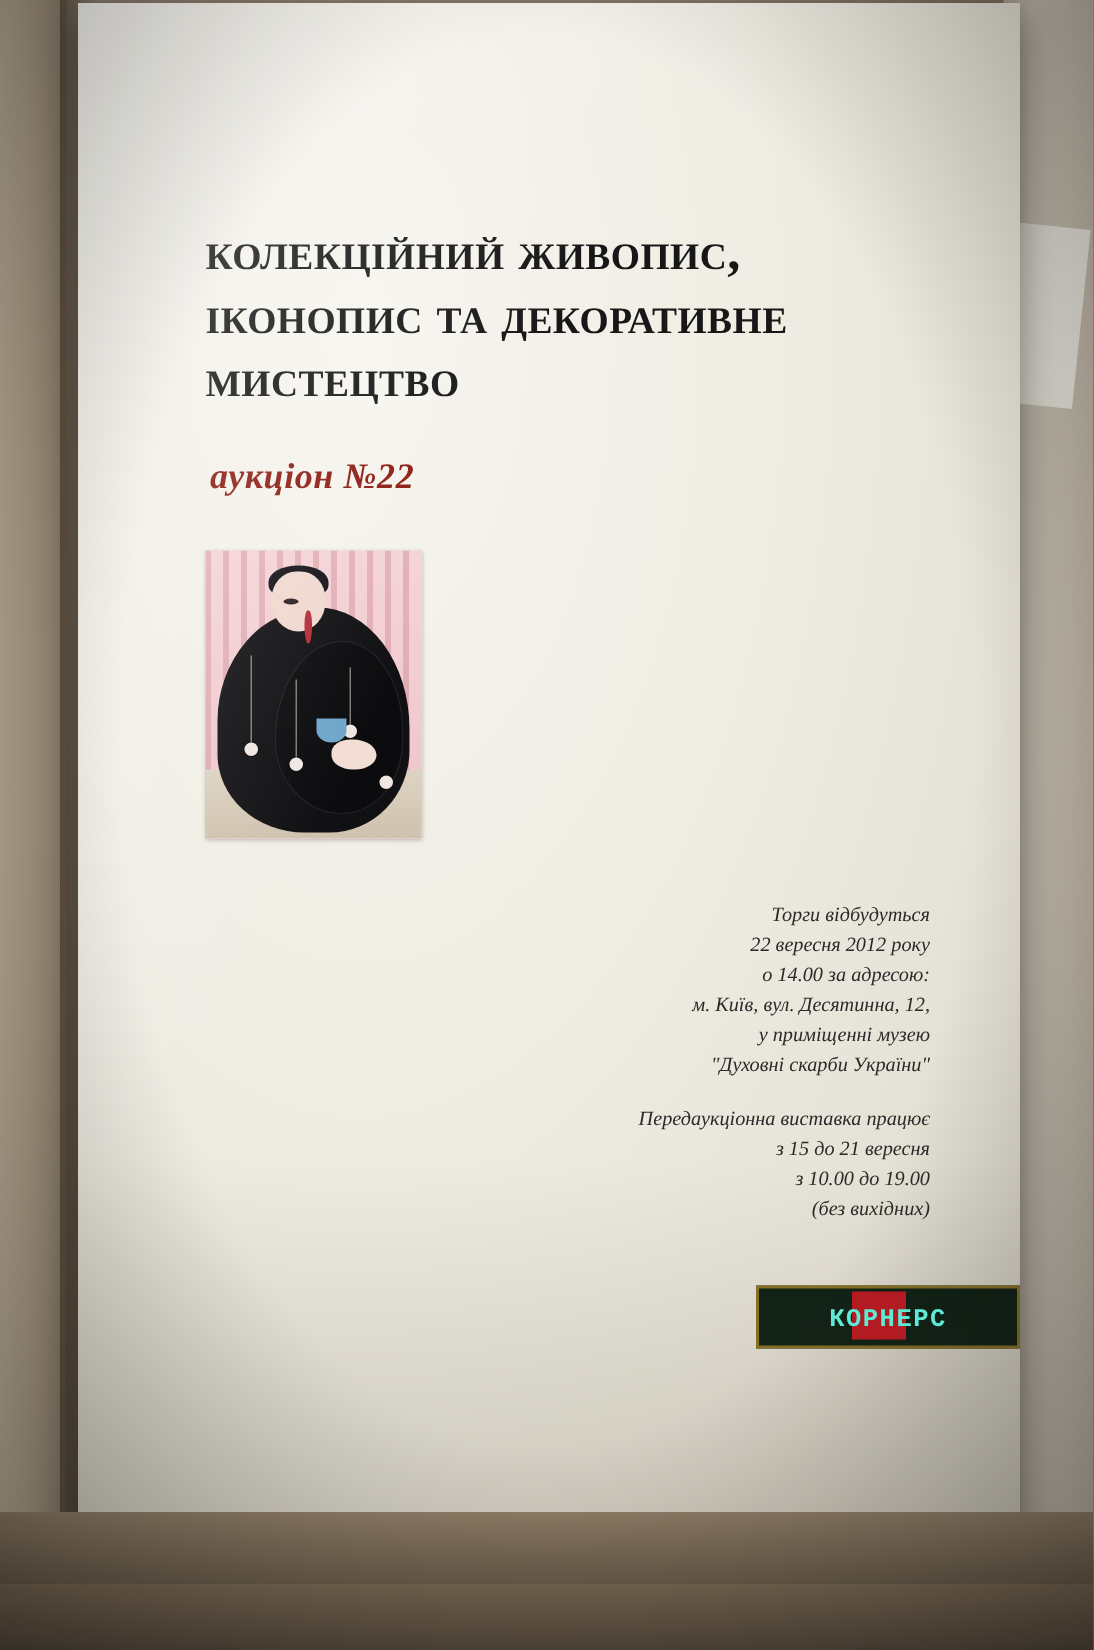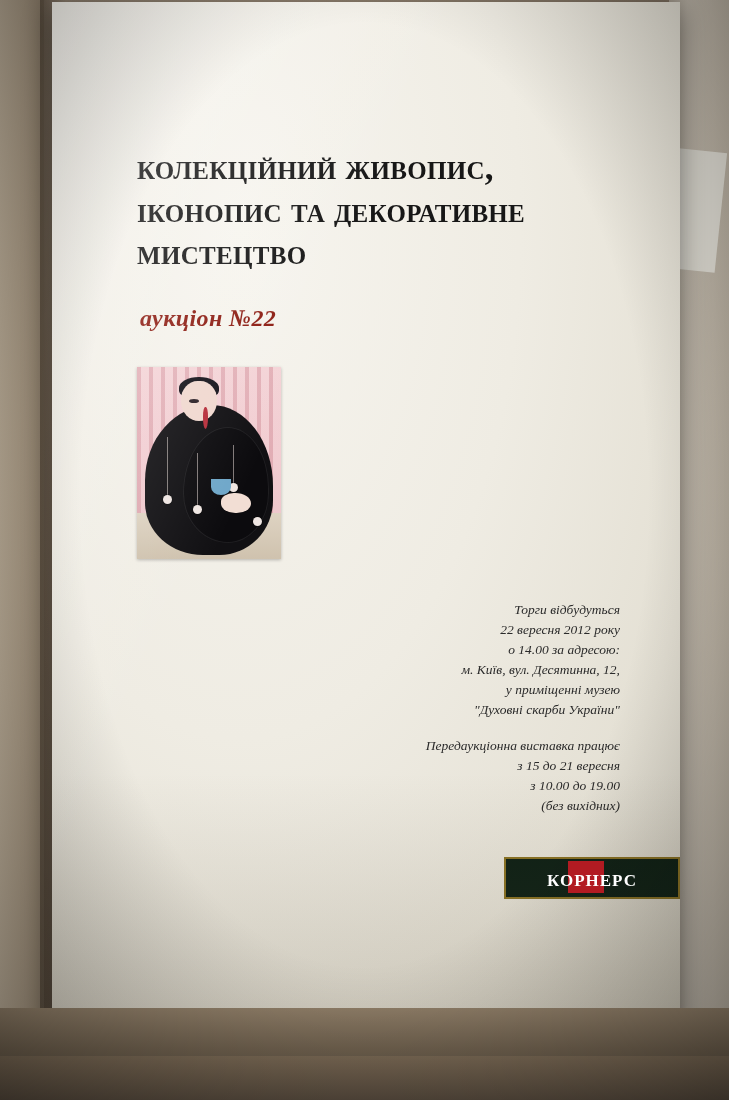--- a/index.html
+++ b/index.html
@@ -229,25 +229,26 @@
     background: #0d1f14;
     border: 2px solid #8a7223;
     display: flex;
     align-items: center;
     justify-content: center;
   }
   .logo-text {
     font-size: 24px;
     font-weight: 700;
     letter-spacing: 1px;
-    color: #ffffff;
+    color: #5eead4;
     font-variant: small-caps;
     text-transform: lowercase;
     position: relative;
     z-index: 2;
+    font-family: Liberation Mono, monospace;
   }
   .logo-bar {
     position: absolute;
     left: 62px; top: 2px;
     width: 36px; height: 32px;
     background: #b21b22;
     z-index: 1;
   }
 
   

